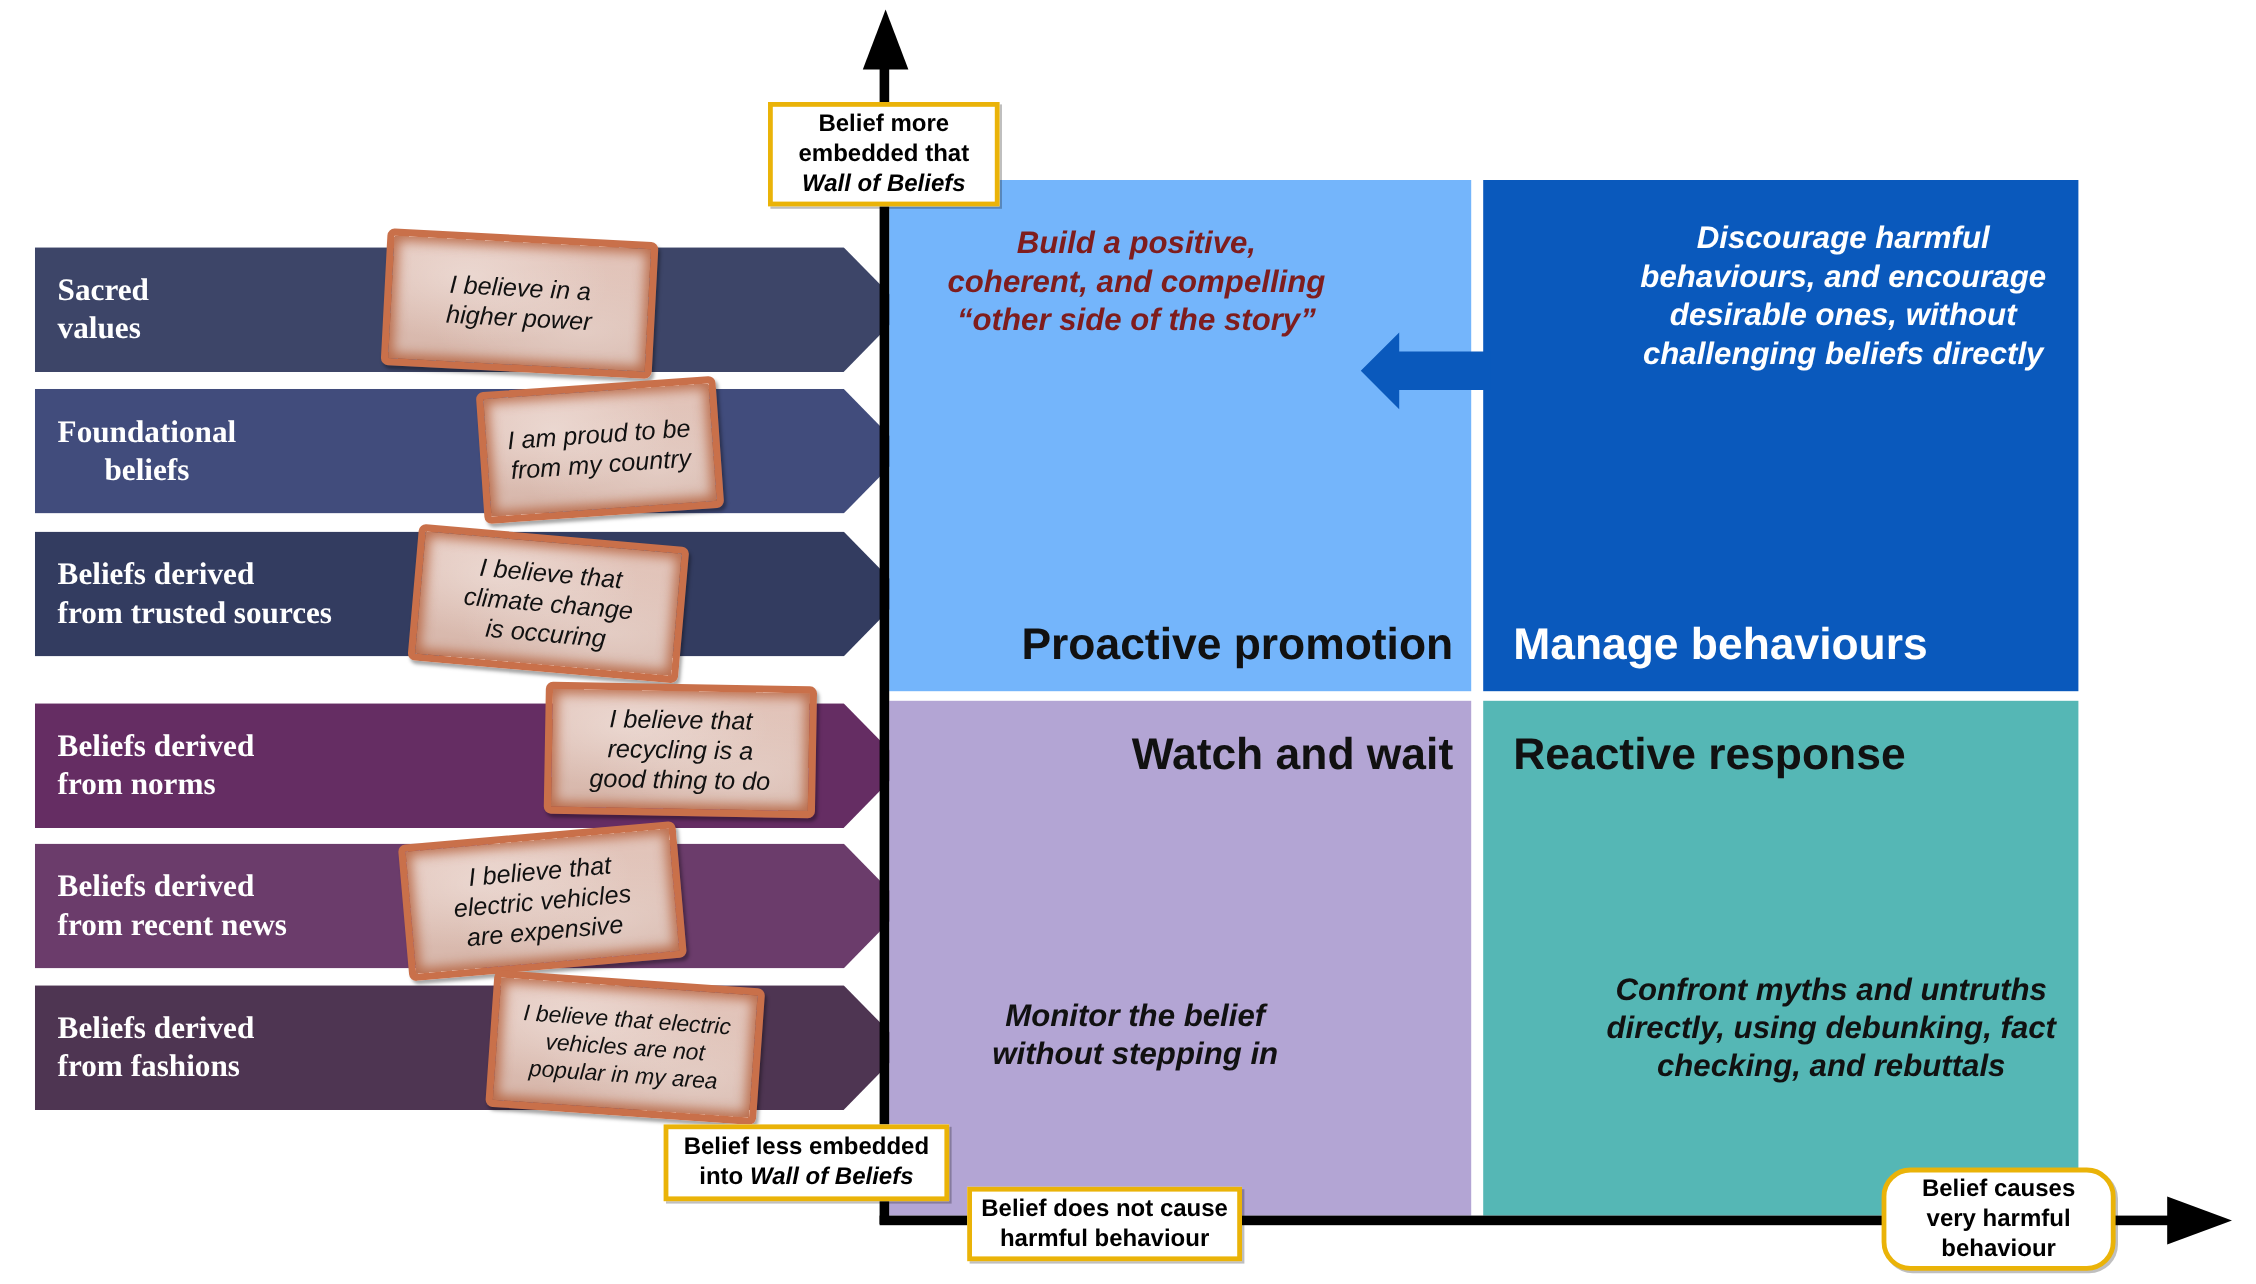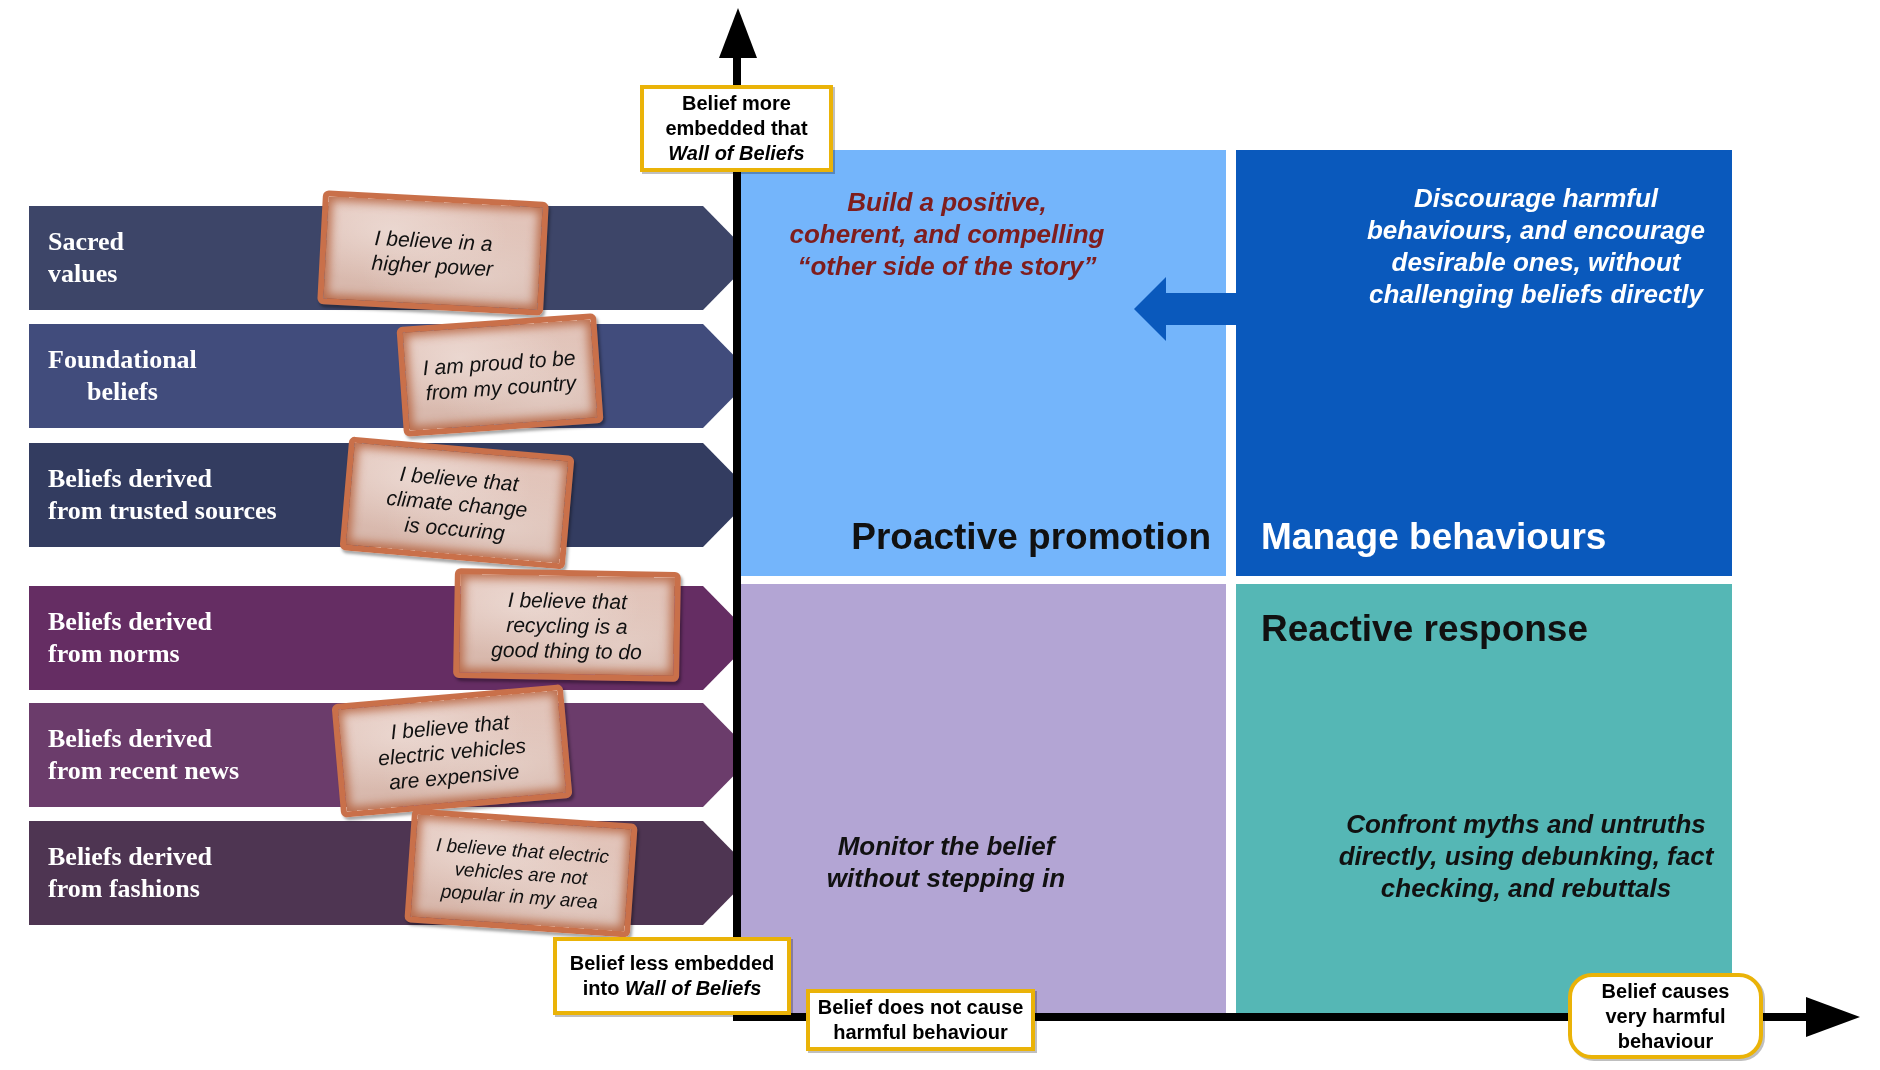--- a/index.html
+++ b/index.html
@@ -98,20 +98,21 @@
   <div class="quad-title" style="right:15px;top:366px;color:#111;">Proactive promotion</div>
 </div>
 <div class="quad" style="left:1236px;top:150px;width:496px;height:426px;background:#0a59bc;">
   <div class="quad-desc" style="left:120px;width:360px;top:32px;color:#ffffff;">Discourage harmful
 behaviours, and encourage
 desirable ones, without
 challenging beliefs directly</div>
   <div class="quad-title" style="left:25px;top:366px;color:#ffffff;">Manage behaviours</div>
 </div>
 <div class="quad" style="left:741px;top:584px;width:485px;height:429px;background:#b3a5d4;">
+  <div class="quad-title" style="right:15px;top:24px;color:#111;">Watch and wait</div>
   <div class="quad-desc" style="left:80px;width:250px;top:246px;color:#111;">Monitor the belief
 without stepping in</div>
 </div>
 <div class="quad" style="left:1236px;top:584px;width:496px;height:429px;background:#55b7b5;">
   <div class="quad-title" style="left:25px;top:24px;color:#111;">Reactive response</div>
   <div class="quad-desc" style="left:90px;width:400px;top:224px;color:#111;">Confront myths and untruths
 directly, using debunking, fact
 checking, and rebuttals</div>
 </div>
 
@@ -155,21 +156,21 @@
   <div class="brick-text" style="font-size:19px;line-height:23px;">I believe that electric
 vehicles are not
 popular in my area</div>
 </div>
 
 <div class="axis-box" style="left:640px;top:85px;width:193px;height:87px;">
   <span>Belief more</span>
   <span>embedded that</span>
   <span class="it">Wall of Beliefs</span>
 </div>
-<div class="axis-box" style="left:553px;top:937px;width:238px;height:78px;">
+<div class="axis-box" style="left:553px;top:937px;width:238px;height:64px;">
   <span>Belief less embedded</span>
   <span><span style="white-space:pre;">into </span><span class="it">Wall of Beliefs</span></span>
 </div>
 <div class="axis-box" style="left:806px;top:989px;width:229px;height:62px;">
   <span>Belief does not cause</span>
   <span>harmful behaviour</span>
 </div>
 <div class="axis-box" style="left:1568px;top:973px;width:195px;height:86px;border-radius:24px;">
   <span>Belief causes</span>
   <span>very harmful</span>

